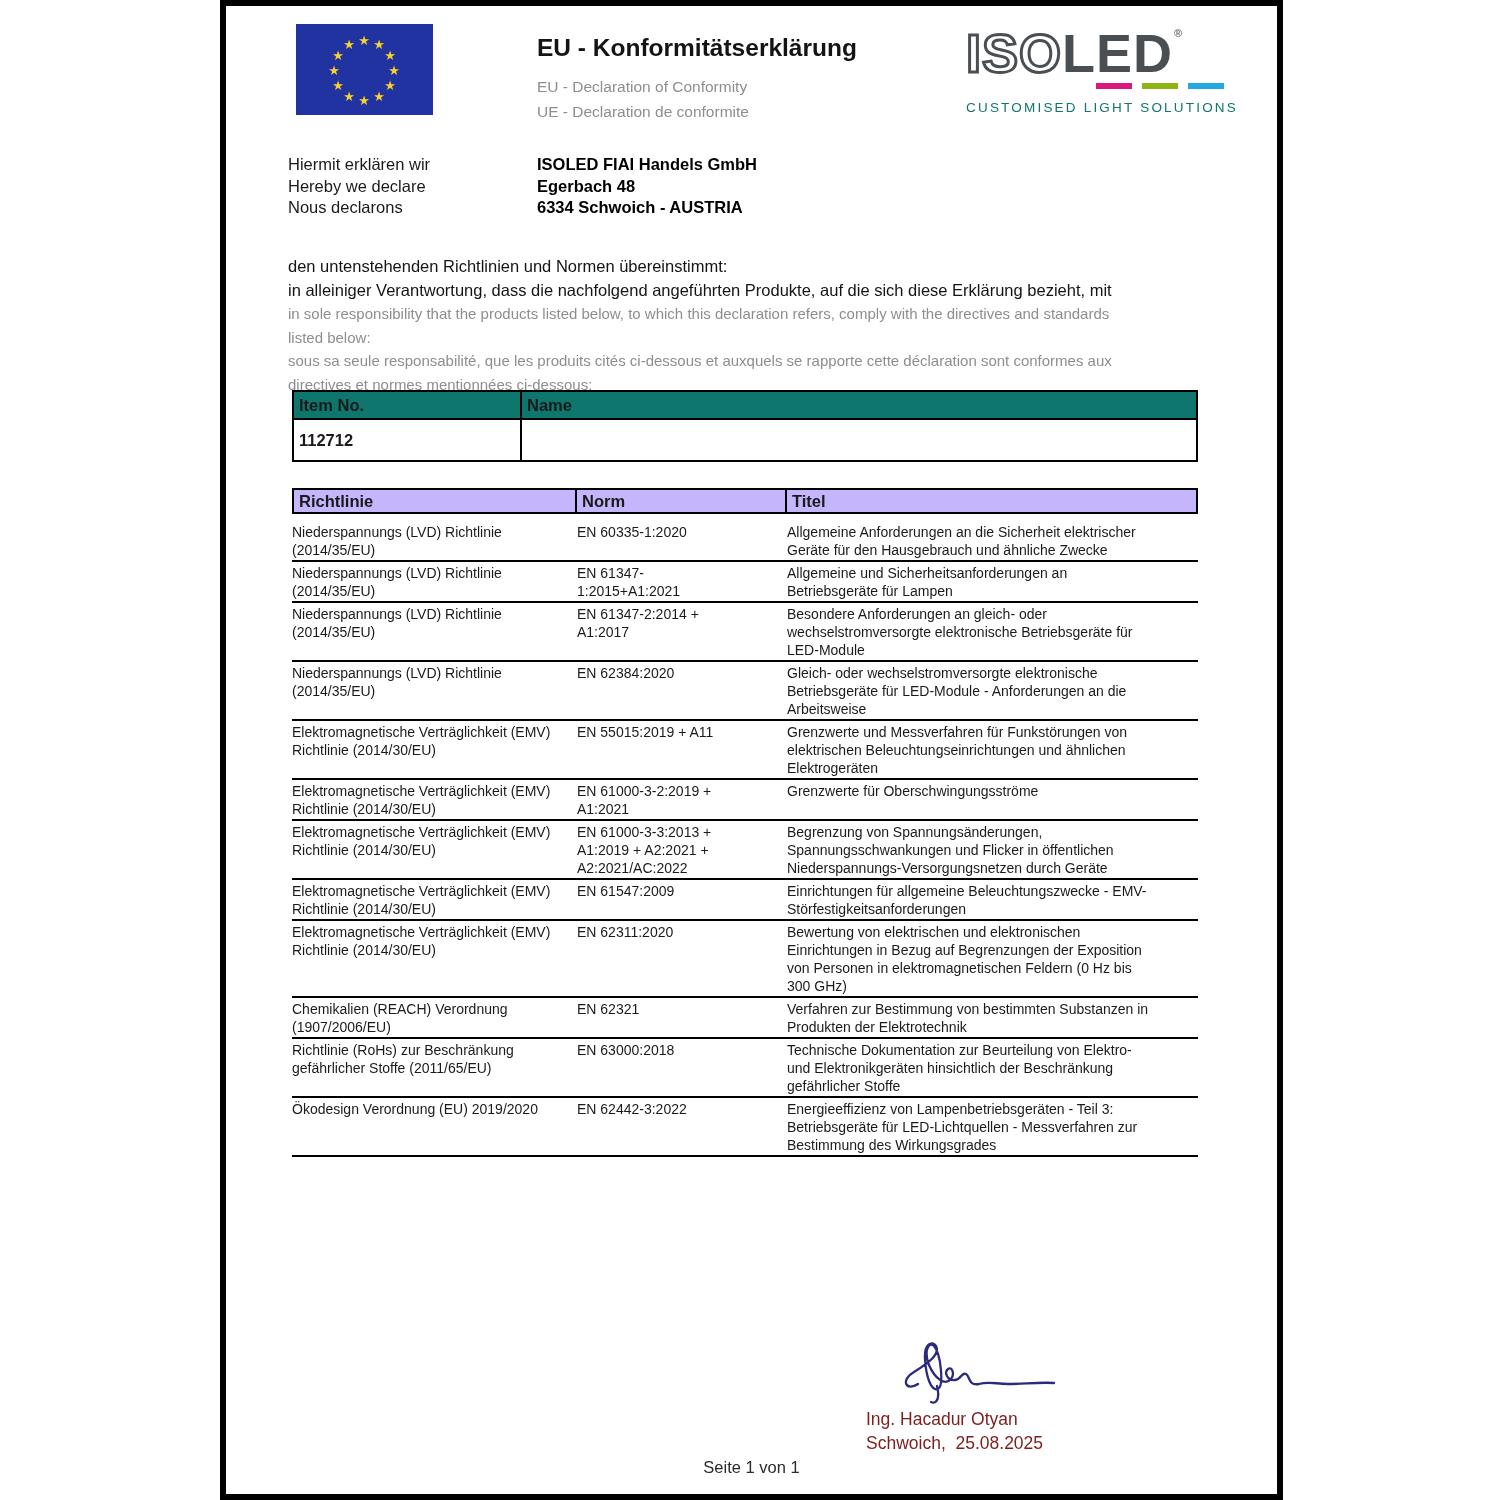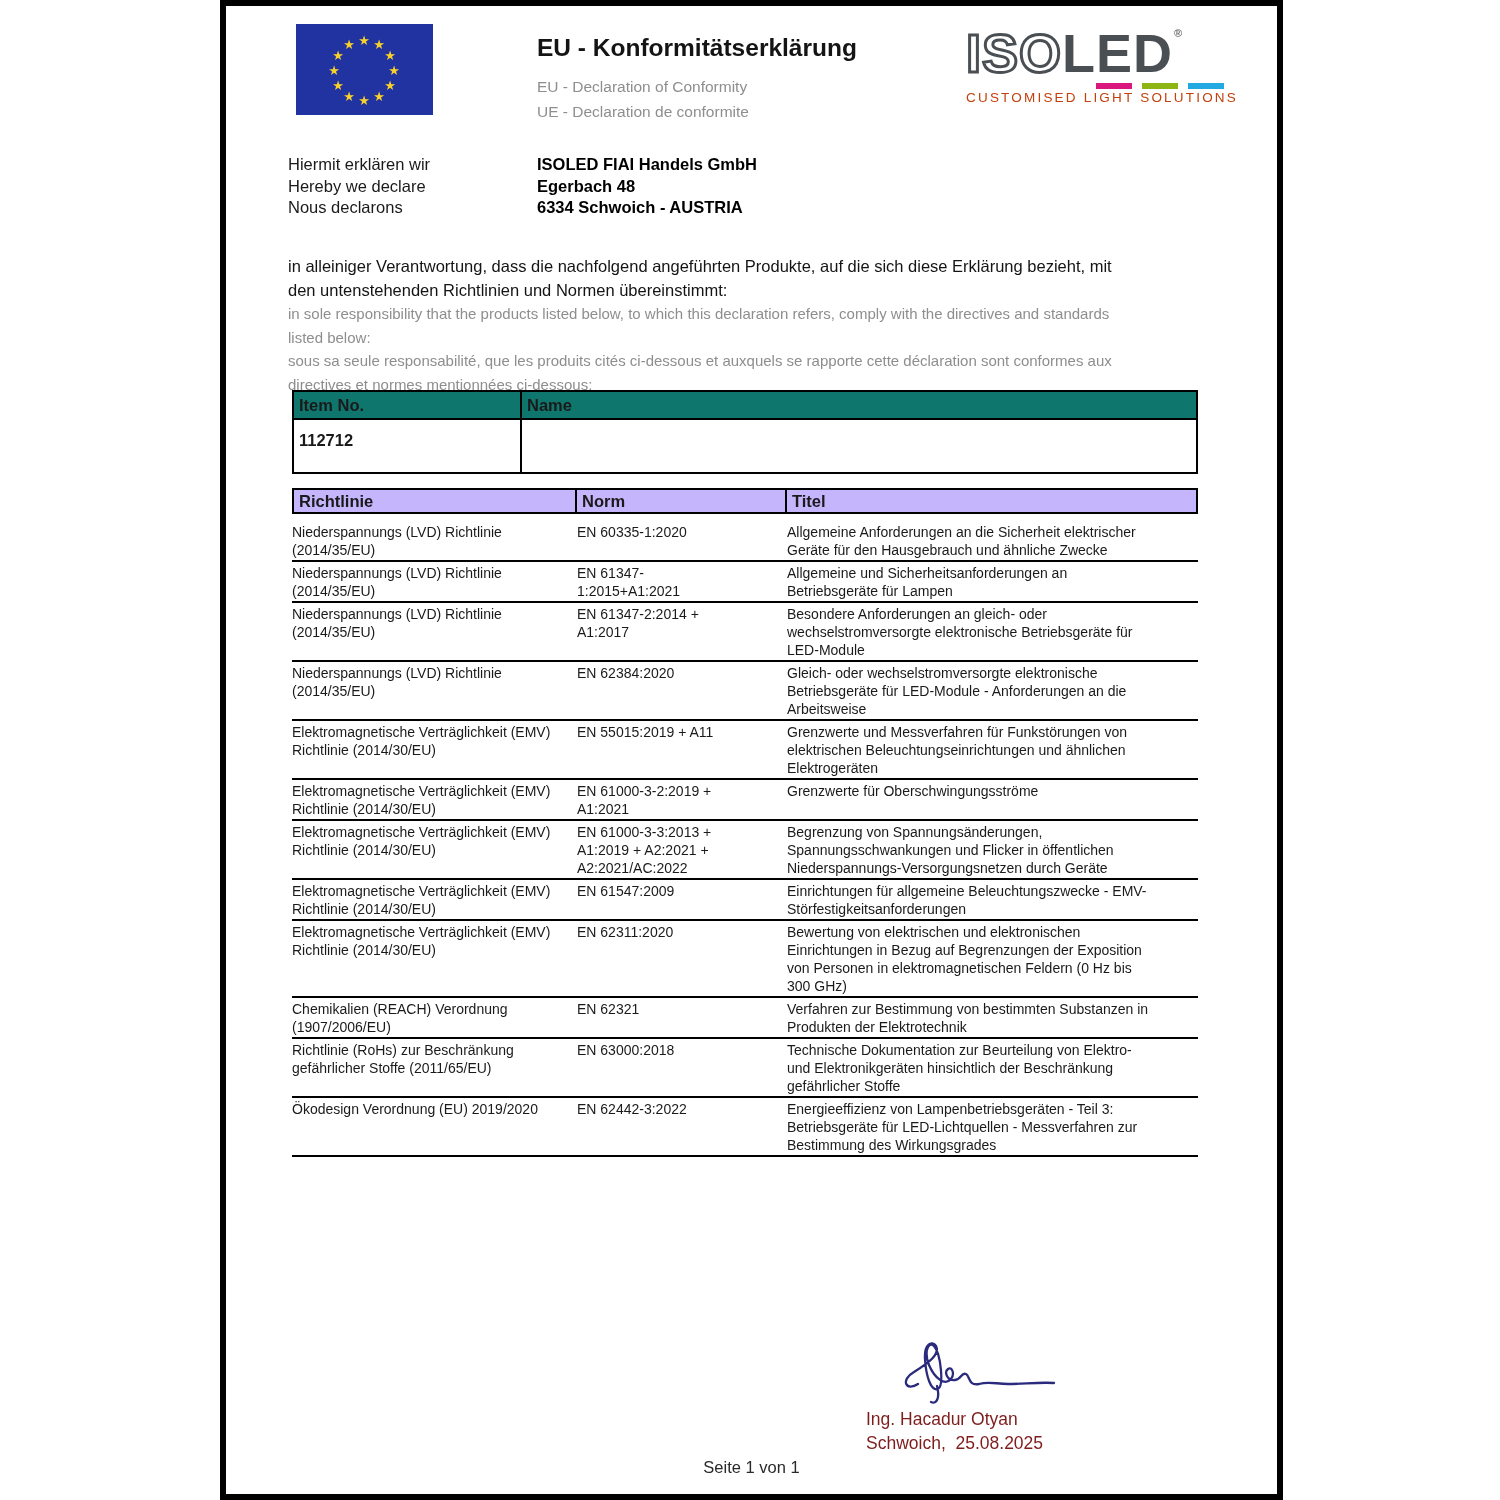--- a/index.html
+++ b/index.html
@@ -48,41 +48,41 @@
   .logo-word .led { color:#4a4f54; }
   .logo-word .reg {
     font-size:11px; color:#6a6e72; vertical-align:top; line-height:14px;
     -webkit-text-stroke:0; margin-left:1px;
   }
   .logo-bars { display:flex; gap:10px; justify-content:flex-end; margin-top:3px; margin-right:14px; }
   .logo-bars i { display:block; width:36px; height:6px; }
   .logo-bars .b1 { background:#d9177d; }
   .logo-bars .b2 { background:#8db514; }
   .logo-bars .b3 { background:#23a9e1; }
-  .tagline { margin-top:1px; font-size:13.5px; color:#c2410c; letter-spacing:2.2px; white-space:nowrap;text-align:center; }
+  .tagline { margin-top:11px; font-size:13.5px; color:#0f766e; letter-spacing:2.2px; white-space:nowrap;text-align:center; }
 
   
   .declarer { position:absolute; left:62px; top:148px; display:flex; }
   .decl-labels { width:249px; font-size:16.5px; line-height:21.5px; color:#1a1a1a; }
   .decl-company { font-size:16.5px; line-height:21.5px; font-weight:bold; color:#000; }
 
   
   .statement { position:absolute; left:62px; top:249px; }
   .st-de { font-size:16.5px; line-height:23.5px; color:#141414; white-space:nowrap; }
   .st-gray { font-size:15px; line-height:23.5px; color:#8e8e8e; white-space:nowrap; }
 
   
   .tbl { position:absolute; left:66px; width:906px; box-sizing:border-box; }
   .item-table { top:384px; border:2px solid #000; }
   .it-head { display:flex; background:#0f766e; border-bottom:2px solid #000; }
   .it-row  { display:flex; }
   .it-c1 { width:228px; border-right:2px solid #000; box-sizing:border-box; padding-left:5px; }
   .it-c2 { flex:1; padding-left:5px; }
   .it-head > div { font-weight:bold; font-size:16.5px; line-height:26px; height:26px; }
-  .it-row  > div { font-weight:bold; font-size:16.5px; line-height:40px; height:52px; white-space:nowrap; }
+  .it-row  > div { font-weight:bold; font-size:16.5px; line-height:40px; height:40px; white-space:nowrap; }
 
   .dir-table { top:482px; }
   .dir-head {
     display:flex; background:#c4b5fd; border:2px solid #000;
     box-sizing:border-box; height:26px;
   }
   .dir-head > div {
     font-weight:bold; font-size:16.5px; line-height:22px; padding-left:5px;
     box-sizing:border-box;
   }
@@ -148,22 +148,22 @@
       <div>Nous declarons</div>
     </div>
     <div class="decl-company">
       <div>ISOLED FIAI Handels GmbH</div>
       <div>Egerbach 48</div>
       <div>6334 Schwoich - AUSTRIA</div>
     </div>
   </div>
 
   <div class="statement">
+    <div class="st-de">den untenstehenden Richtlinien und Normen übereinstimmt:</div>
     <div class="st-de">in alleiniger Verantwortung, dass die nachfolgend angeführten Produkte, auf die sich diese Erklärung bezieht, mit</div>
-    <div class="st-de">den untenstehenden Richtlinien und Normen übereinstimmt:</div>
     <div class="st-gray">in sole responsibility that the products listed below, to which this declaration refers, comply with the directives and standards</div>
     <div class="st-gray">listed below:</div>
     <div class="st-gray">sous sa seule responsabilité, que les produits cités ci-dessous et auxquels se rapporte cette déclaration sont conformes aux</div>
     <div class="st-gray">directives et normes mentionnées ci-dessous:</div>
   </div>
 
   <div class="tbl item-table">
     <div class="it-head">
       <div class="it-c1">Item No.</div>
       <div class="it-c2">Name</div>

